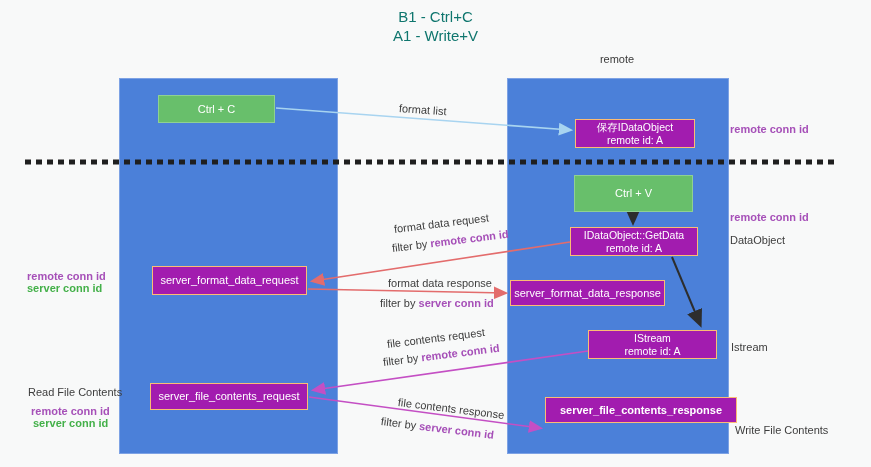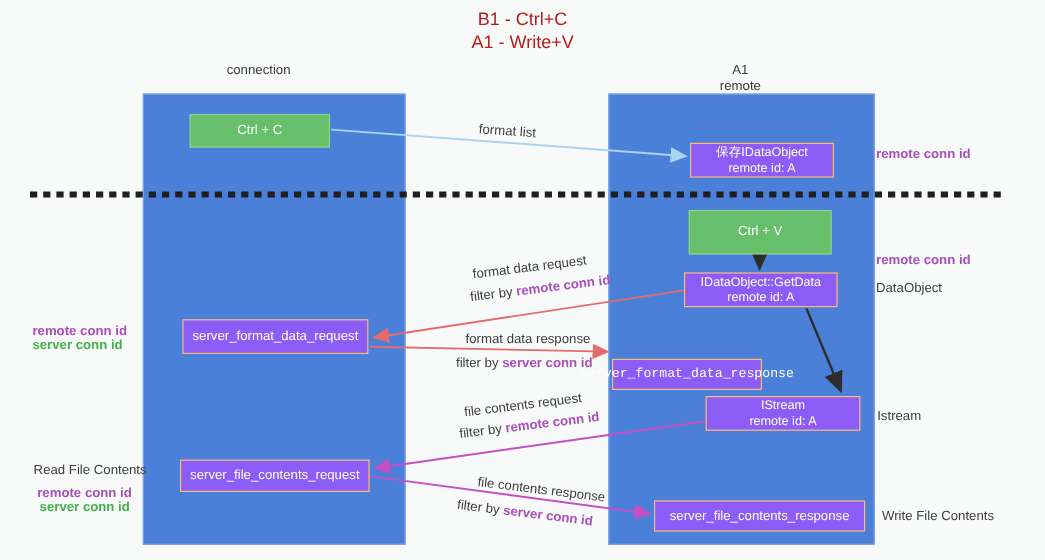--- a/index.html
+++ b/index.html
@@ -5,59 +5,57 @@
   html,body{margin:0;padding:0;}
   body{
     width:871px;height:467px;position:relative;overflow:hidden;
     background:#f8f9f9;
     font-family:"Liberation Sans", sans-serif;
     color:#3d3d3d;
   }
   .abs{position:absolute;}
   .title{
     left:0;right:0;top:7px;text-align:center;
-    font-size:15px;line-height:19px;color:#b91c1c;
+    font-size:15px;line-height:19px;color:#0f766e;
   }
   .lane-header{
     text-align:center;font-size:11px;line-height:13px;color:#3a3a3a;
   }
   .lane{
     background:#4b80d9;border:1px solid #7da2e4;
   }
   .node{
     display:flex;flex-direction:column;align-items:center;justify-content:center;
     color:#ffffff;font-size:11px;line-height:13px;text-align:center;
     box-sizing:border-box;
   }
   .node.green{background:#68bf6b;border:1px solid #8fd192;}
-  .node.orange{background:#8b5cf6;border:1px solid #fbbd74;}
+  .node.orange{background:#a21caf;border:1px solid #fbbd74;}
   .node .l2{font-size:10.5px;}
   .slabel{font-size:11px;line-height:12px;white-space:nowrap;}
   .purple{color:#a650b8;font-weight:bold;}
   .greenlbl{color:#43b049;font-weight:bold;}
   .dark{color:#3d3d3d;}
   .flow{font-size:11px;white-space:nowrap;color:#3d3d3d;transform-origin:left center;}
   .rot-up{transform:rotate(-7deg);}
   .rot-dn{transform:rotate(7deg);}
   .rot-sm{transform:rotate(4deg);}
   svg.overlay{position:absolute;left:0;top:0;pointer-events:none;}
 </style>
 </head>
 <body>
 
 <div class="abs title">
   <div>B1 - Ctrl+C</div>
   <div>A1 - Write+V</div>
 </div>
 
 <div class="abs lane-header" style="left:107px;top:53px;width:217px;">
-  <div>connection</div>
 </div>
 <div class="abs lane-header" style="left:507px;top:53px;width:220px;">
-  <div>A1</div>
   <div>remote</div>
 </div>
 
 <div class="abs lane" style="left:119px;top:78px;width:217px;height:374px;"></div>
 <div class="abs lane" style="left:507px;top:78px;width:220px;height:374px;"></div>
 
 <svg class="overlay" width="871" height="467" viewBox="0 0 871 467">
   <defs>
     <marker id="mh-blue" markerWidth="9" markerHeight="8" refX="7" refY="4" orient="auto">
       <path d="M0,0 L9,4 L0,8 z" fill="#a8d4f0"></path>
@@ -97,34 +95,34 @@
 
 <div class="abs node orange" style="left:570px;top:227px;width:128px;height:29px;">
   <div class="l2">IDataObject::GetData</div>
   <div class="l2">remote id: A</div>
 </div>
 
 <div class="abs node orange" style="left:152px;top:266px;width:155px;height:29px;">
   <div>server_format_data_request</div>
 </div>
 
-<div class="abs node orange" style="left:510px;top:299px;width:125px;height:26px;font-family:Liberation Mono, monospace;">
+<div class="abs node orange" style="left:510px;top:280px;width:155px;height:26px;">
   <div>server_format_data_response</div>
 </div>
 
 <div class="abs node orange" style="left:588px;top:330px;width:129px;height:29px;">
   <div class="l2">IStream</div>
   <div class="l2">remote id: A</div>
 </div>
 
 <div class="abs node orange" style="left:150px;top:383px;width:158px;height:27px;">
   <div>server_file_contents_request</div>
 </div>
 
-<div class="abs node orange" style="left:545px;top:417px;width:176px;height:26px;">
+<div class="abs node orange" style="left:545px;top:397px;width:192px;height:26px;font-weight:bold;">
   <div>server_file_contents_response</div>
 </div>
 
 <div class="abs slabel purple" style="left:730px;top:123px;">remote conn id</div>
 <div class="abs slabel purple" style="left:730px;top:211px;">remote conn id</div>
 <div class="abs slabel dark" style="left:730px;top:234px;">DataObject</div>
 <div class="abs slabel dark" style="left:731px;top:341px;">Istream</div>
 <div class="abs slabel dark" style="left:735px;top:424px;">Write File Contents</div>
 
 <div class="abs slabel purple" style="left:27px;top:270px;">remote conn id</div>

